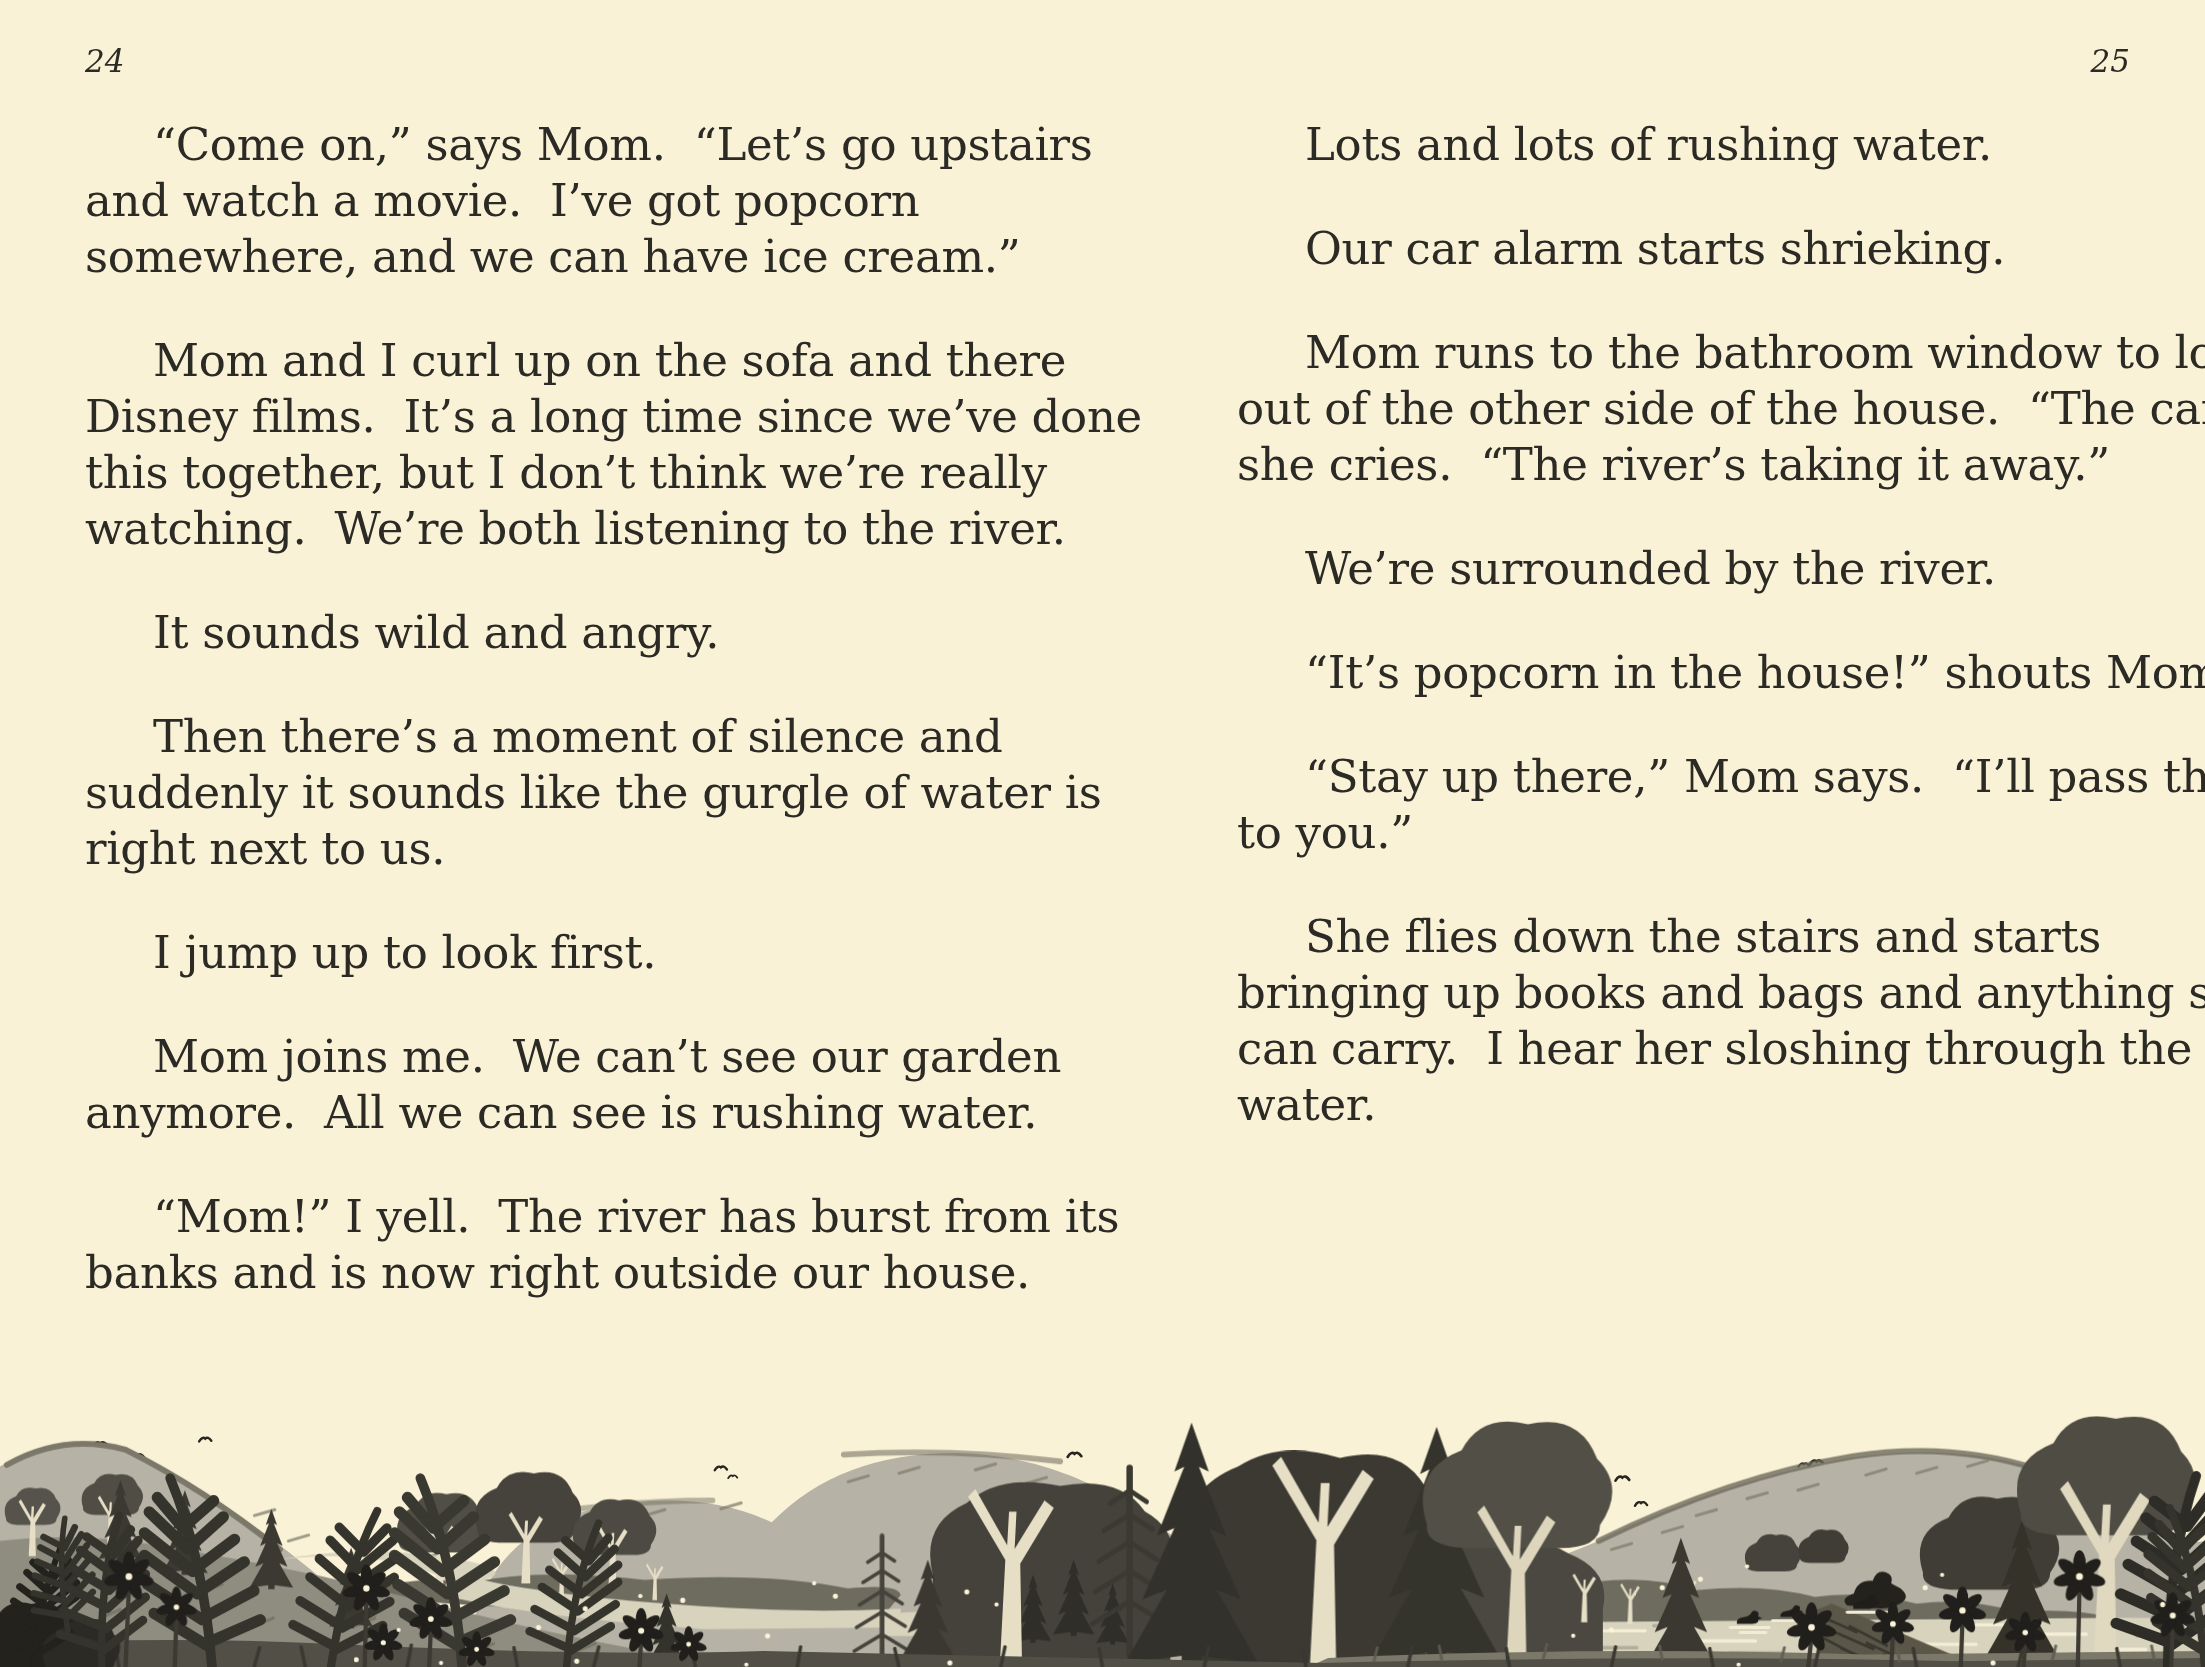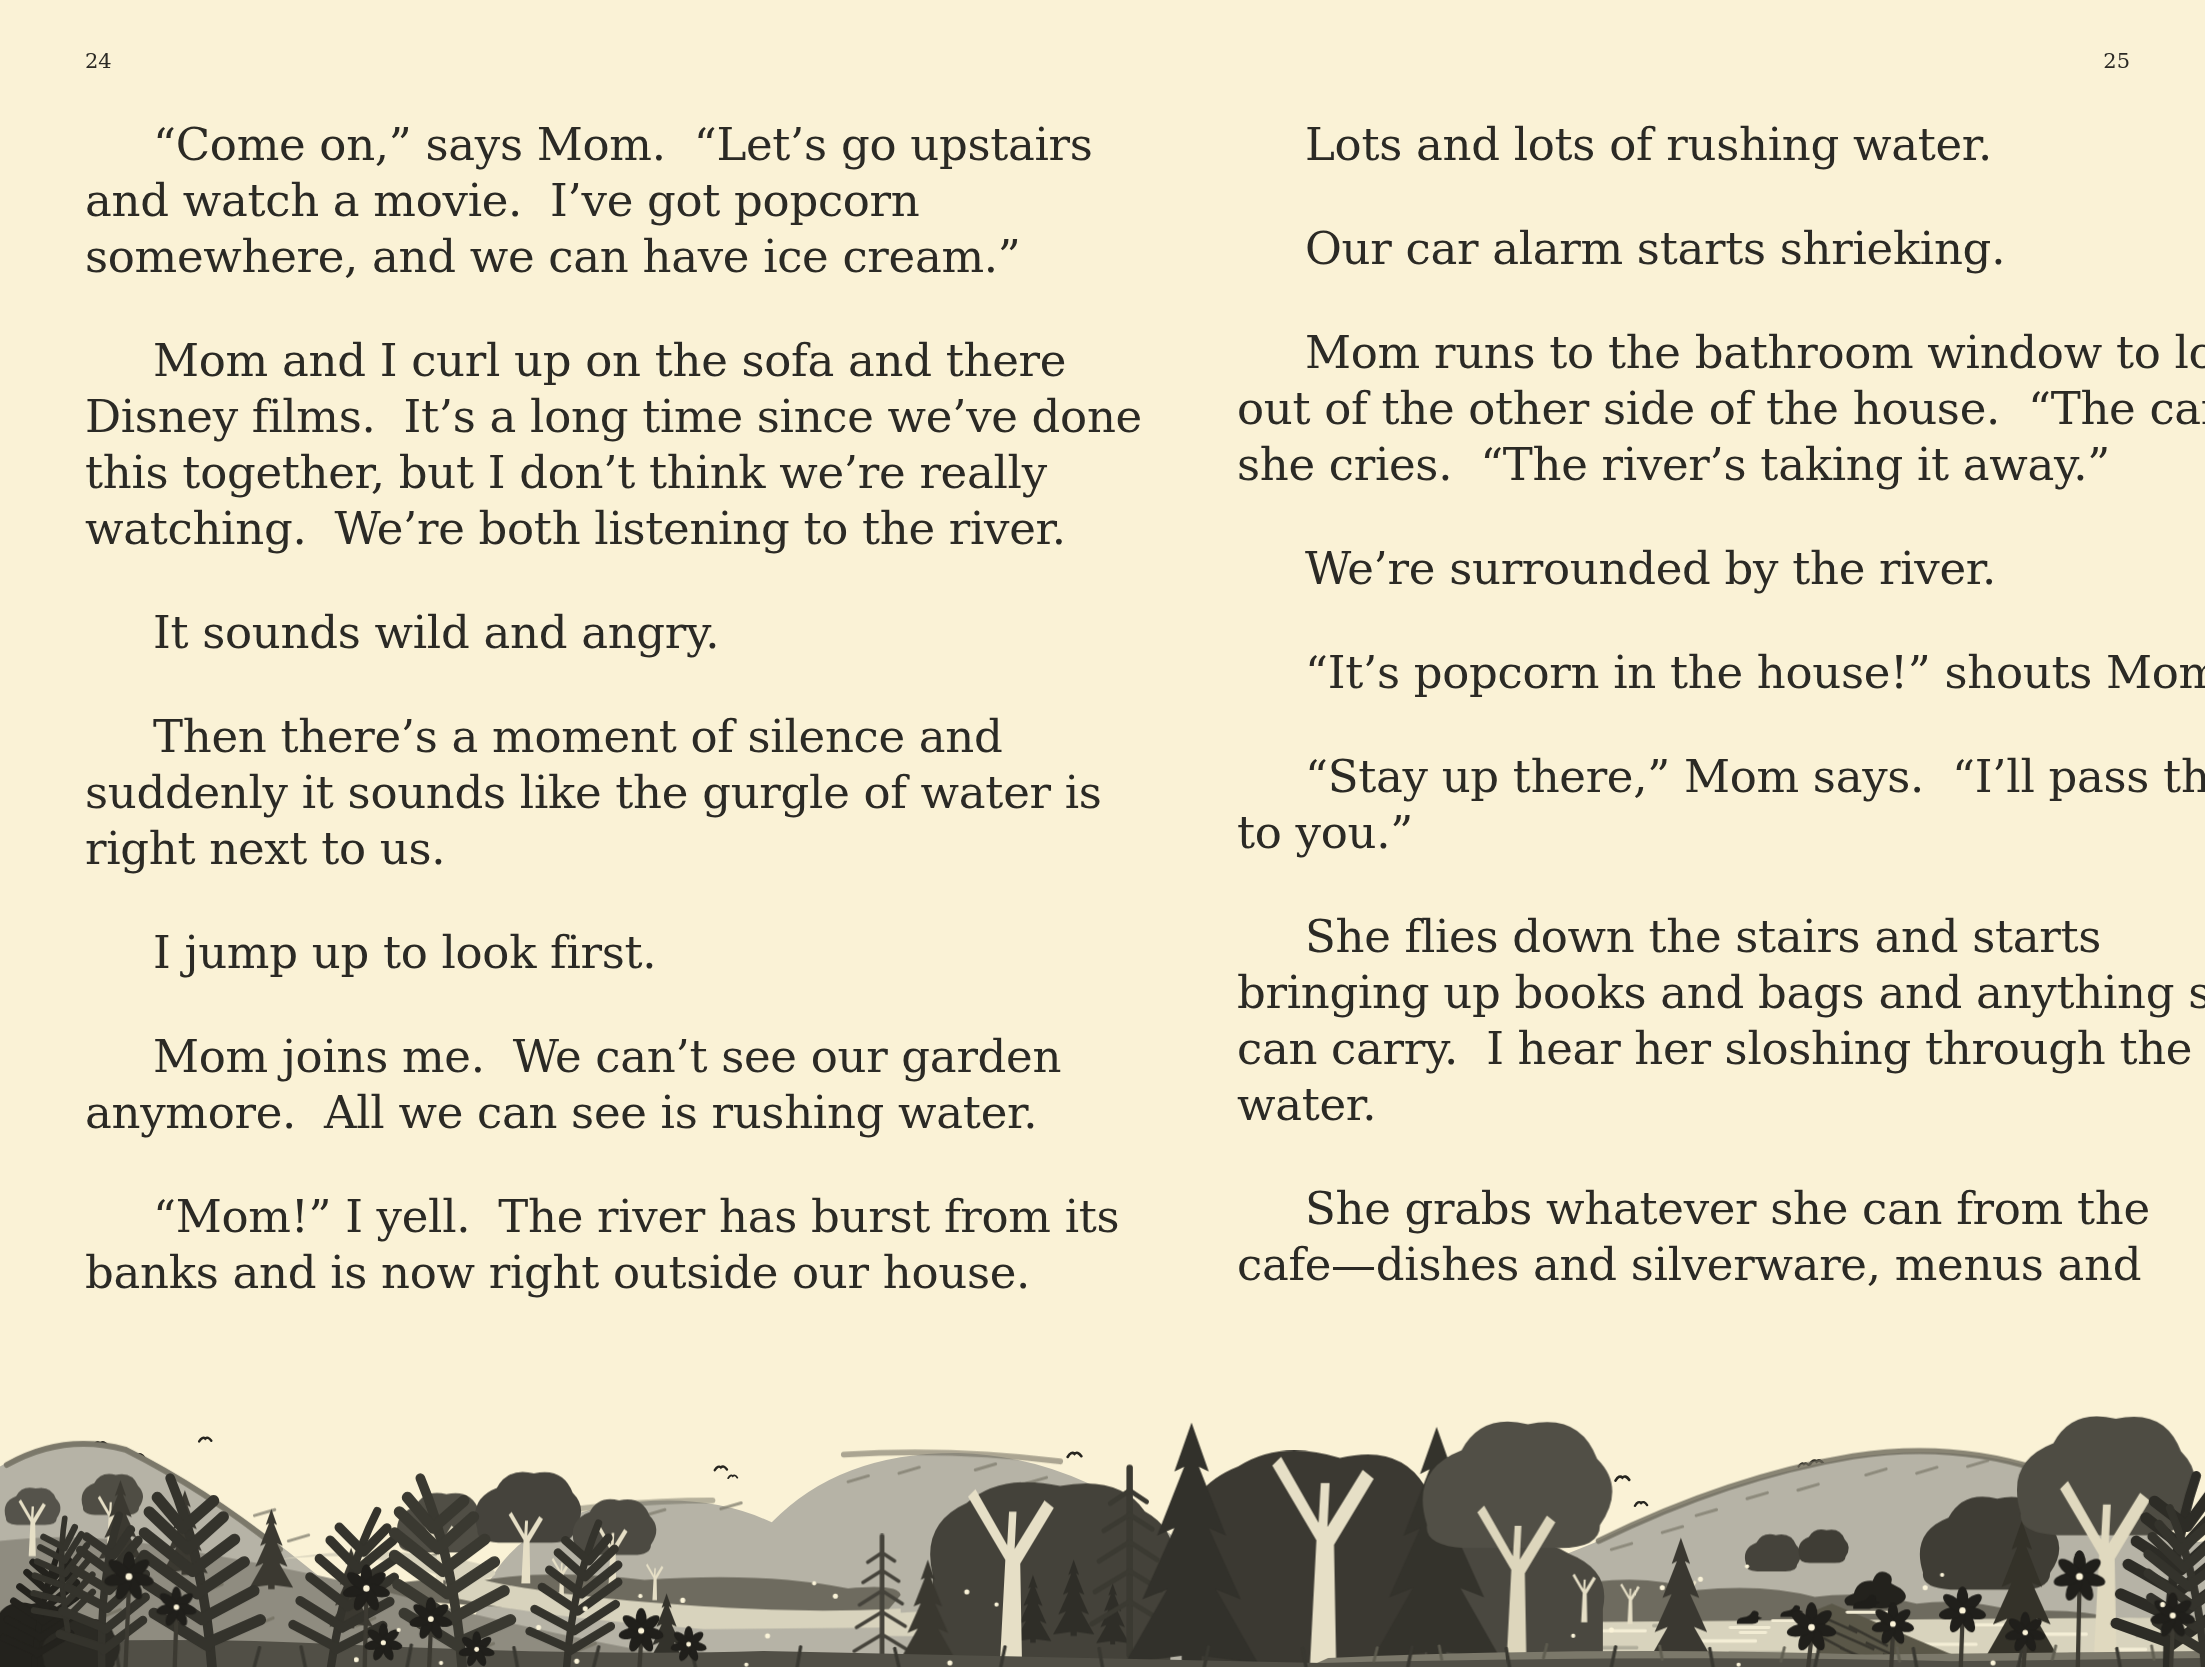--- a/index.html
+++ b/index.html
@@ -7,21 +7,21 @@
     width:2205px;height:1668px;
     background:#faf2d6;
     font-family:"DejaVu Serif","Liberation Serif",serif;
     color:#2b2a25;
     overflow:hidden;
     position:relative;
   }
   .spread{position:absolute;inset:0;}
   .page-number{
     position:absolute;top:47px;
-    font-size:21px;line-height:29px;color:#2b2a25;
+    font-size:31px;line-height:29px;color:#2b2a25;font-style:italic;
   }
   .page-number.left{left:85px;}
   .page-number.right{right:75px;}
   .text-col{
     position:absolute;top:117px;
     font-size:45px;line-height:56px;letter-spacing:-0.3px;
   }
   .text-col.left{left:85px;width:933px;}
   .text-col.right{left:1237px;width:899px;}
   .text-col p{
@@ -69,22 +69,20 @@
 out of the other side of the house.  “The car!”
 she cries.  “The river’s taking it away.”</p>
     <p>We’re surrounded by the river.</p>
     <p>“It’s popcorn in the house!” shouts Mom.</p>
     <p>“Stay up there,” Mom says.  “I’ll pass things
 to you.”</p>
     <p>She flies down the stairs and starts
 bringing up books and bags and anything she
 can carry.  I hear her sloshing through the
 water.</p>
-    <p>She grabs whatever she can from the
-cafe—dishes and silverware, menus and</p>
   </div>
 
   <svg class="illustration" viewBox="0 0 2600 300" preserveAspectRatio="none" xmlns="http://www.w3.org/2000/svg">
     <defs>
       <g id="pine">
           <path d="M0,0 L-7,20 L-3,18 L-14,46 L-7,43 L-20,72 L-10,68 L-27,98 L-4,95 L-4,100 L4,100 L4,95 L27,98 L10,68 L20,72 L7,43 L14,46 L3,18 L7,20 Z"></path>
         </g>
       <g id="baretree">
           <path d="M-6,0 L-3,-58 L-23,-92 L-19,-96 L-2,-66 L-1,-84 L3,-84 L2,-64 L18,-90 L23,-86 L5,-56 L6,0 Z"></path>
         </g>

